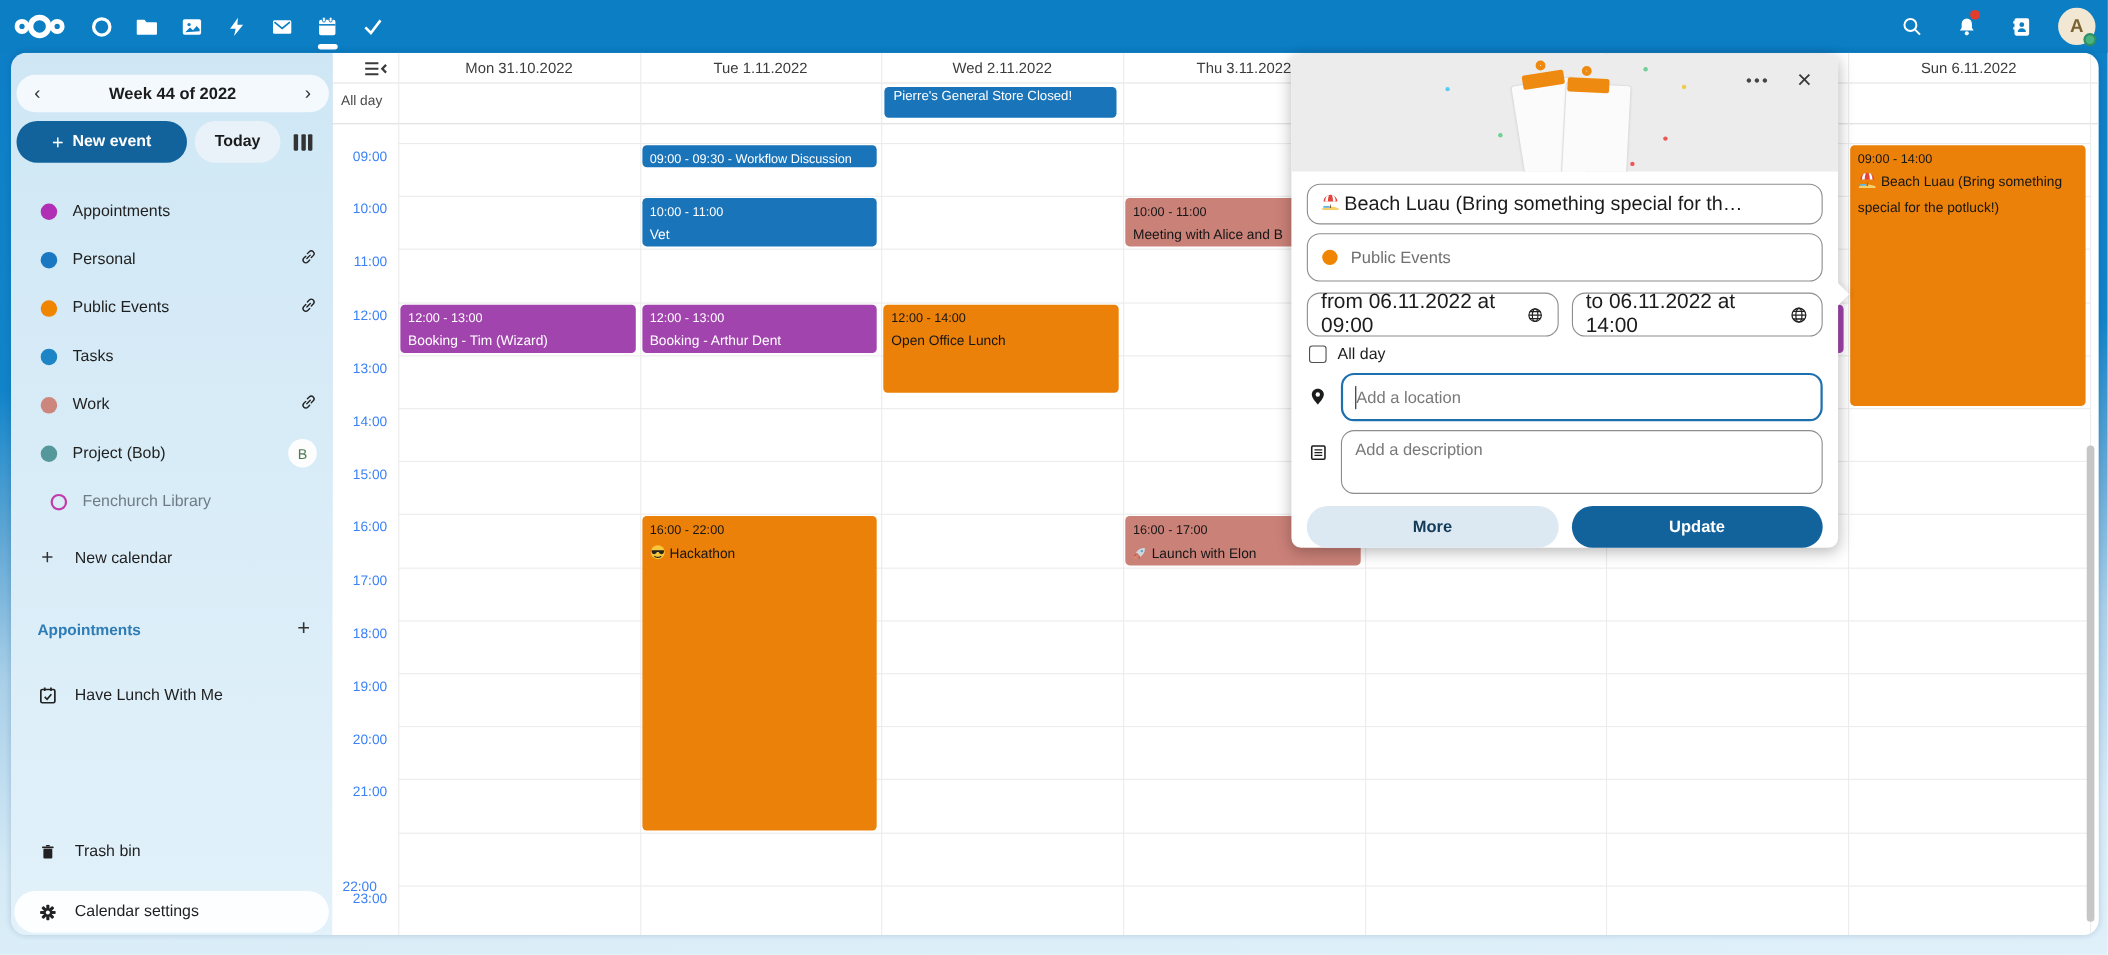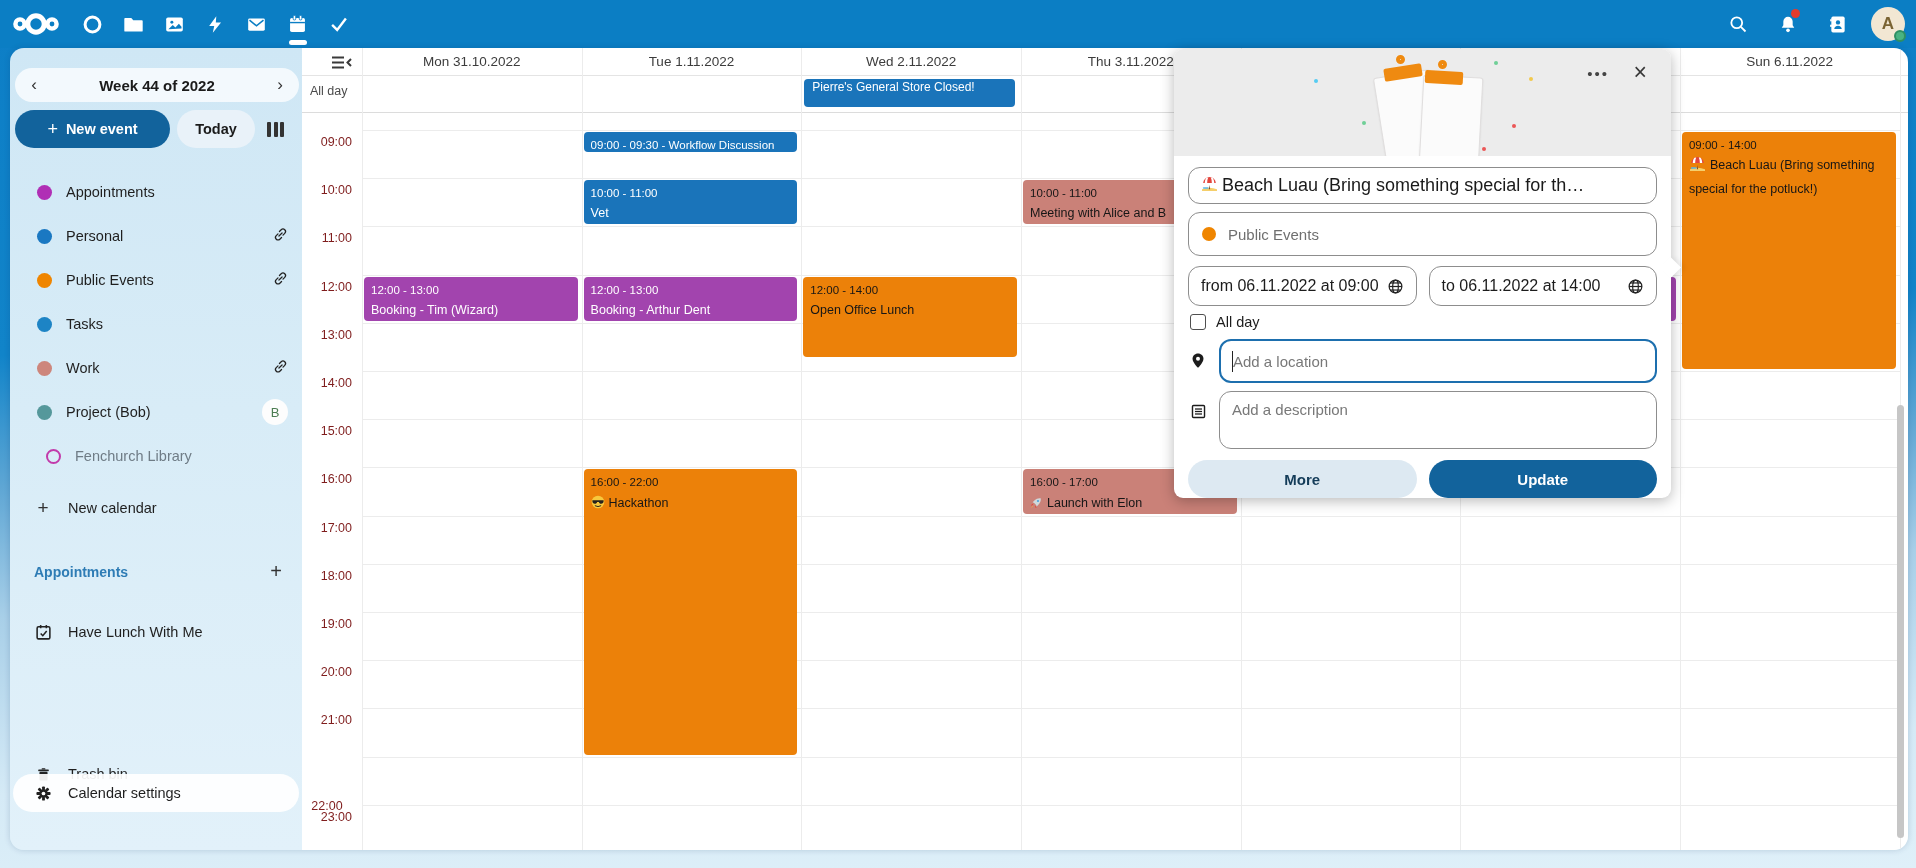--- a/index.html
+++ b/index.html
@@ -38,30 +38,30 @@
   .cal-dot { width:15px; height:15px; border-radius:50%; flex:0 0 15px; }
   .cal-dot.outline { background:transparent !important; border:2.5px solid #c23bab; }
   .cal-name { margin-left:14px; font-size:14.5px; color:#1f1f1f; flex:1; white-space:nowrap; overflow:hidden; }
   .cal-name.muted { color:#6f7c86; }
   .b-avatar { width:26px; height:26px; background:#fdfdfd; border-radius:50%; display:flex; align-items:center; justify-content:center; font-size:13px; color:#4c7d52; }
   .side-row { position:absolute; left:0; width:292px; height:40px; display:flex; align-items:center; padding-left:24px; cursor:pointer; font-size:14.5px; color:#1f1f1f; }
   .side-row .ic { width:18px; display:flex; justify-content:center; margin-right:16px; color:#333; }
   .heading-row { position:absolute; left:0; top:512px; width:292px; display:flex; align-items:center; padding:0 20px 0 24px; }
   .heading-row .h { color:#2e7cb5; font-weight:bold; font-size:14px; flex:1; }
   .heading-row .plus { font-size:20px; color:#333; cursor:pointer; }
-  .settings-pill { position:absolute; left:3px; top:726px; width:286px; height:38px; background:rgba(255,255,255,.92); border-radius:19px; display:flex; align-items:center; padding-left:21px; cursor:pointer; font-size:14.5px; color:#1f1f1f;text-align:right; }
+  .settings-pill { position:absolute; left:3px; top:762px; width:286px; height:38px; background:rgba(255,255,255,.92); border-radius:19px; display:flex; align-items:center; padding-left:21px; cursor:pointer; font-size:14.5px; color:#1f1f1f;text-align:right; }
   .plus-txt { font-size:19px; color:#333; width:18px; text-align:center; margin-right:16px; }
 
   
   .calendar { position:absolute; left:292px; top:0; width:1606px; height:100%; background:#fff; }
   .day-name { position:absolute; top:0; height:27px; display:flex; align-items:center; justify-content:center; font-size:13.5px; color:#3c3c3c; cursor:pointer; }
   .hdr-line { position:absolute; left:0; width:1606px; height:1px; background:#e4e4e4; }
   .vline { position:absolute; top:0; bottom:0; width:1px; background:#ececec; }
   .hline { position:absolute; height:1px; background:#ececec; }
-  .time-lbl { position:absolute; left:0; width:50px; text-align:right; font-size:12.5px; color:#7f1d1d; }
+  .time-lbl { position:absolute; left:0; width:50px; text-align:right; font-size:12.5px; color:#3b82f6; }
   .allday-lbl { position:absolute; left:8px; top:36px; font-size:12.5px; color:#4a4a4a; }
   .event { position:absolute; border-radius:4px; padding:3px 7px; overflow:hidden; cursor:pointer; z-index:2; line-height:1.75; }
   .event .ev-time { font-size:11.5px; white-space:nowrap; }
   .event .ev-title { font-size:12.5px; white-space:normal; }
   .event.oneline { display:flex; align-items:flex-start; }
   .event .inline-lbl { font-size:11.5px; white-space:nowrap; overflow:hidden; }
   .ev-light { color:#fff; }
   .ev-dark { color:#161616; }
   .ad-event { position:absolute; border-radius:4px; font-size:12px; color:#fff; padding:1px 8px; white-space:nowrap; overflow:hidden; cursor:pointer; }
   .scroll-thumb { position:absolute; width:7px; border-radius:4px; background:#c6c6c6; cursor:pointer; }
@@ -77,21 +77,21 @@
   .confetti { position:absolute; width:4px; height:4px; border-radius:50%; }
   .pp-more { position:absolute; right:62px; top:16px; font-size:15px; letter-spacing:2px; color:#454545; cursor:pointer; }
   .pp-close { position:absolute; right:24px; top:10px; font-size:23px; color:#383838; cursor:pointer; }
   .pp-body { position:absolute; left:0; top:107px; width:497px; padding:11px 14px 0 14px; }
   .fld { border:1.5px solid #8d8d8d; border-radius:12px; display:flex; align-items:center; background:#fff; }
   .pp-title { height:37px; padding:0 12px; font-size:18px; color:#1a1a1a; white-space:nowrap; overflow:hidden; margin-bottom:8px; }
   .pp-select { height:44px; padding:0 13px; margin-bottom:10px; cursor:pointer; }
   .pp-select .dot { width:14px; height:14px; border-radius:50%; margin-right:12px; }
   .pp-select .txt { font-size:15px; color:#6f6f6f; }
   .pp-dates { display:flex; gap:12px; margin-bottom:8px; }
-  .pp-date { height:40px; flex:1; padding:0 12px; font-size:16px; color:#1c1c1c; justify-content:space-between; cursor:pointer; }
+  .pp-date { height:40px; flex:1; padding:0 12px; font-size:19px; color:#1c1c1c; justify-content:space-between; cursor:pointer; }
   .pp-allday { display:flex; align-items:center; gap:10px; margin:0 0 9px 2px; cursor:pointer; }
   .pp-allday .box { width:16px; height:16px; border:1.8px solid #4f4f4f; border-radius:3px; background:#fff; }
   .pp-allday .lb { font-size:14.5px; color:#1c1c1c; }
   .icon-row { display:flex; align-items:flex-start; gap:11px; margin-bottom:8px; }
   .icon-row .ric { width:20px; padding-top:12px; display:flex; justify-content:center; }
   .pp-loc { flex:1; height:44px; border:2px solid #1d6fae; padding:0 11px; }
   .caret { width:1px; height:21px; background:#222; }
   .ph { font-size:15px; color:#787878; }
   .pp-desc { flex:1; height:58px; align-items:flex-start; padding:9px 12px; }
   .pp-btns { display:flex; gap:12px; margin-top:11px; }

